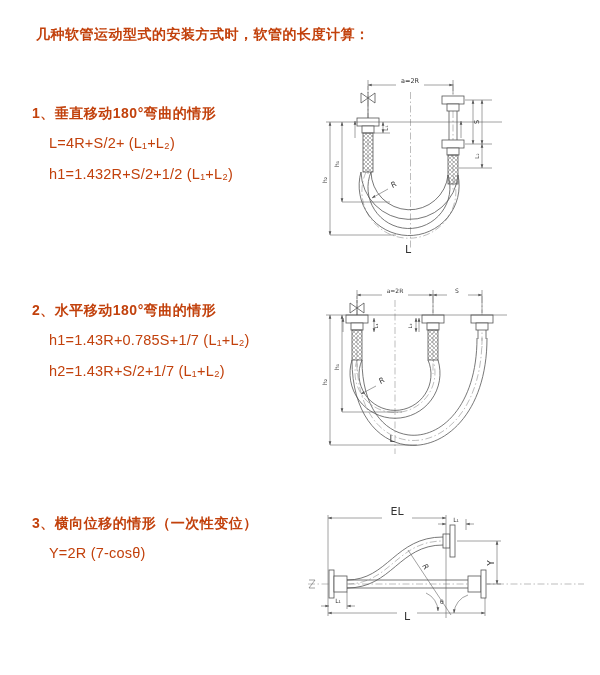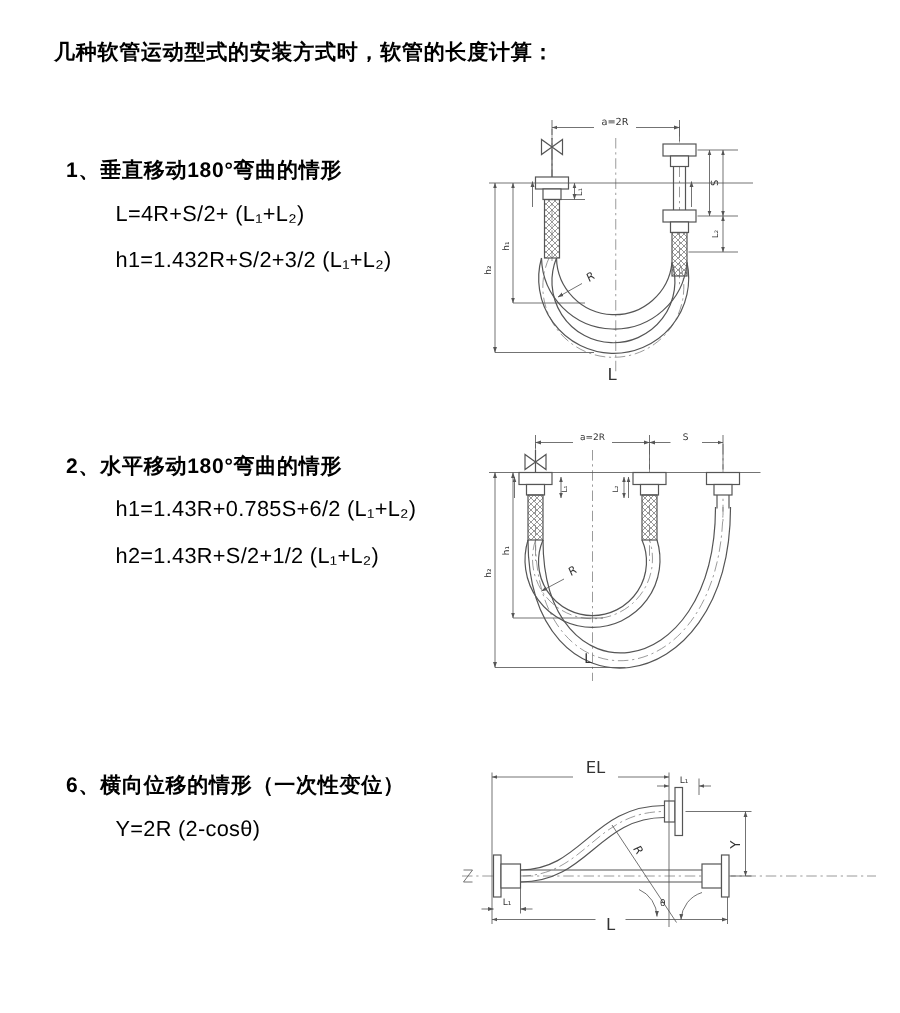--- a/index.html
+++ b/index.html
@@ -1,52 +1,52 @@
 <!DOCTYPE html>
 <html><head>
 <meta charset="utf-8">
 <style>
   html,body{margin:0;padding:0;background:#fff;}
   #page{position:relative;width:600px;height:675px;background:#ffffff;overflow:hidden;
-        font-family:"Liberation Sans","DejaVu Sans",sans-serif;color:#000000;}
+        font-family:"Liberation Sans","DejaVu Sans",sans-serif;color:#c2410c;}
   .title{position:absolute;left:36px;top:26px;font-size:14px;font-weight:bold;letter-spacing:.5px;}
-  .sec{position:absolute;left:44px;width:275px;}
+  .sec{position:absolute;left:32px;width:275px;}
   .sec-heading{font-size:14px;font-weight:bold;letter-spacing:.5px;line-height:20px;margin:0 0 5px 0;}
-  .formula{font-size:14.5px;font-weight:400;margin-left:33px;line-height:30.5px;height:30.5px;
+  .formula{font-size:14.5px;font-weight:400;margin-left:17px;line-height:30.5px;height:30.5px;
            letter-spacing:.2px;white-space:nowrap;}
   .diag{position:absolute;}
   svg{font-family:"DejaVu Sans","Liberation Sans",sans-serif;}
   svg text{fill:#333;}
   .dl{stroke:#555;stroke-width:.8;fill:none;}
   .dm{stroke:#555;stroke-width:.55;fill:none;}
   .cl{stroke:#7a7a7a;stroke-width:.5;fill:none;stroke-dasharray:7 2.5 1.5 2.5;}
   .wr{fill:#fff;stroke:#555;stroke-width:.8;}
 </style>
 </head>
 <body>
 
 <div id="page">
 
   <div class="title">几种软管运动型式的安装方式时，软管的长度计算：</div>
 
   <section class="sec" style="top:103px">
     <div class="sec-heading">1、垂直移动180°弯曲的情形</div>
     <div class="formula">L=4R+S/2+ (L₁+L₂)</div>
-    <div class="formula">h1=1.432R+S/2+3/2 (L₁+L₂)</div>
+    <div class="formula">h1=1.432R+S/2+1/2 (L₁+L₂)</div>
   </section>
 
   <section class="sec" style="top:300px">
     <div class="sec-heading">2、水平移动180°弯曲的情形</div>
-    <div class="formula">h1=1.43R+0.785S+6/2 (L₁+L₂)</div>
-    <div class="formula">h2=1.43R+S/2+1/2 (L₁+L₂)</div>
+    <div class="formula">h1=1.43R+0.785S+1/7 (L₁+L₂)</div>
+    <div class="formula">h2=1.43R+S/2+1/7 (L₁+L₂)</div>
   </section>
 
   <section class="sec" style="top:513px">
-    <div class="sec-heading">6、横向位移的情形（一次性变位）</div>
-    <div class="formula">Y=2R (2-cosθ)</div>
+    <div class="sec-heading">3、横向位移的情形（一次性变位）</div>
+    <div class="formula">Y=2R (7-cosθ)</div>
   </section>
 
   <svg class="diag" style="left:312px;top:72px" width="288" height="190" viewBox="0 0 288 190">
     <defs>
       <marker id="m1" viewBox="0 0 8 8" refX="7.6" refY="4" markerWidth="7" markerHeight="7" orient="auto-start-reverse">
         <path d="M0,1.3 L8,4 L0,6.7 Z" fill="#555"></path>
       </marker>
       <pattern id="hp1" patternUnits="userSpaceOnUse" width="4" height="4">
         <path d="M0,4 L4,0 M0,0 L4,4" stroke="#777" stroke-width="0.5"></path>
       </pattern>

